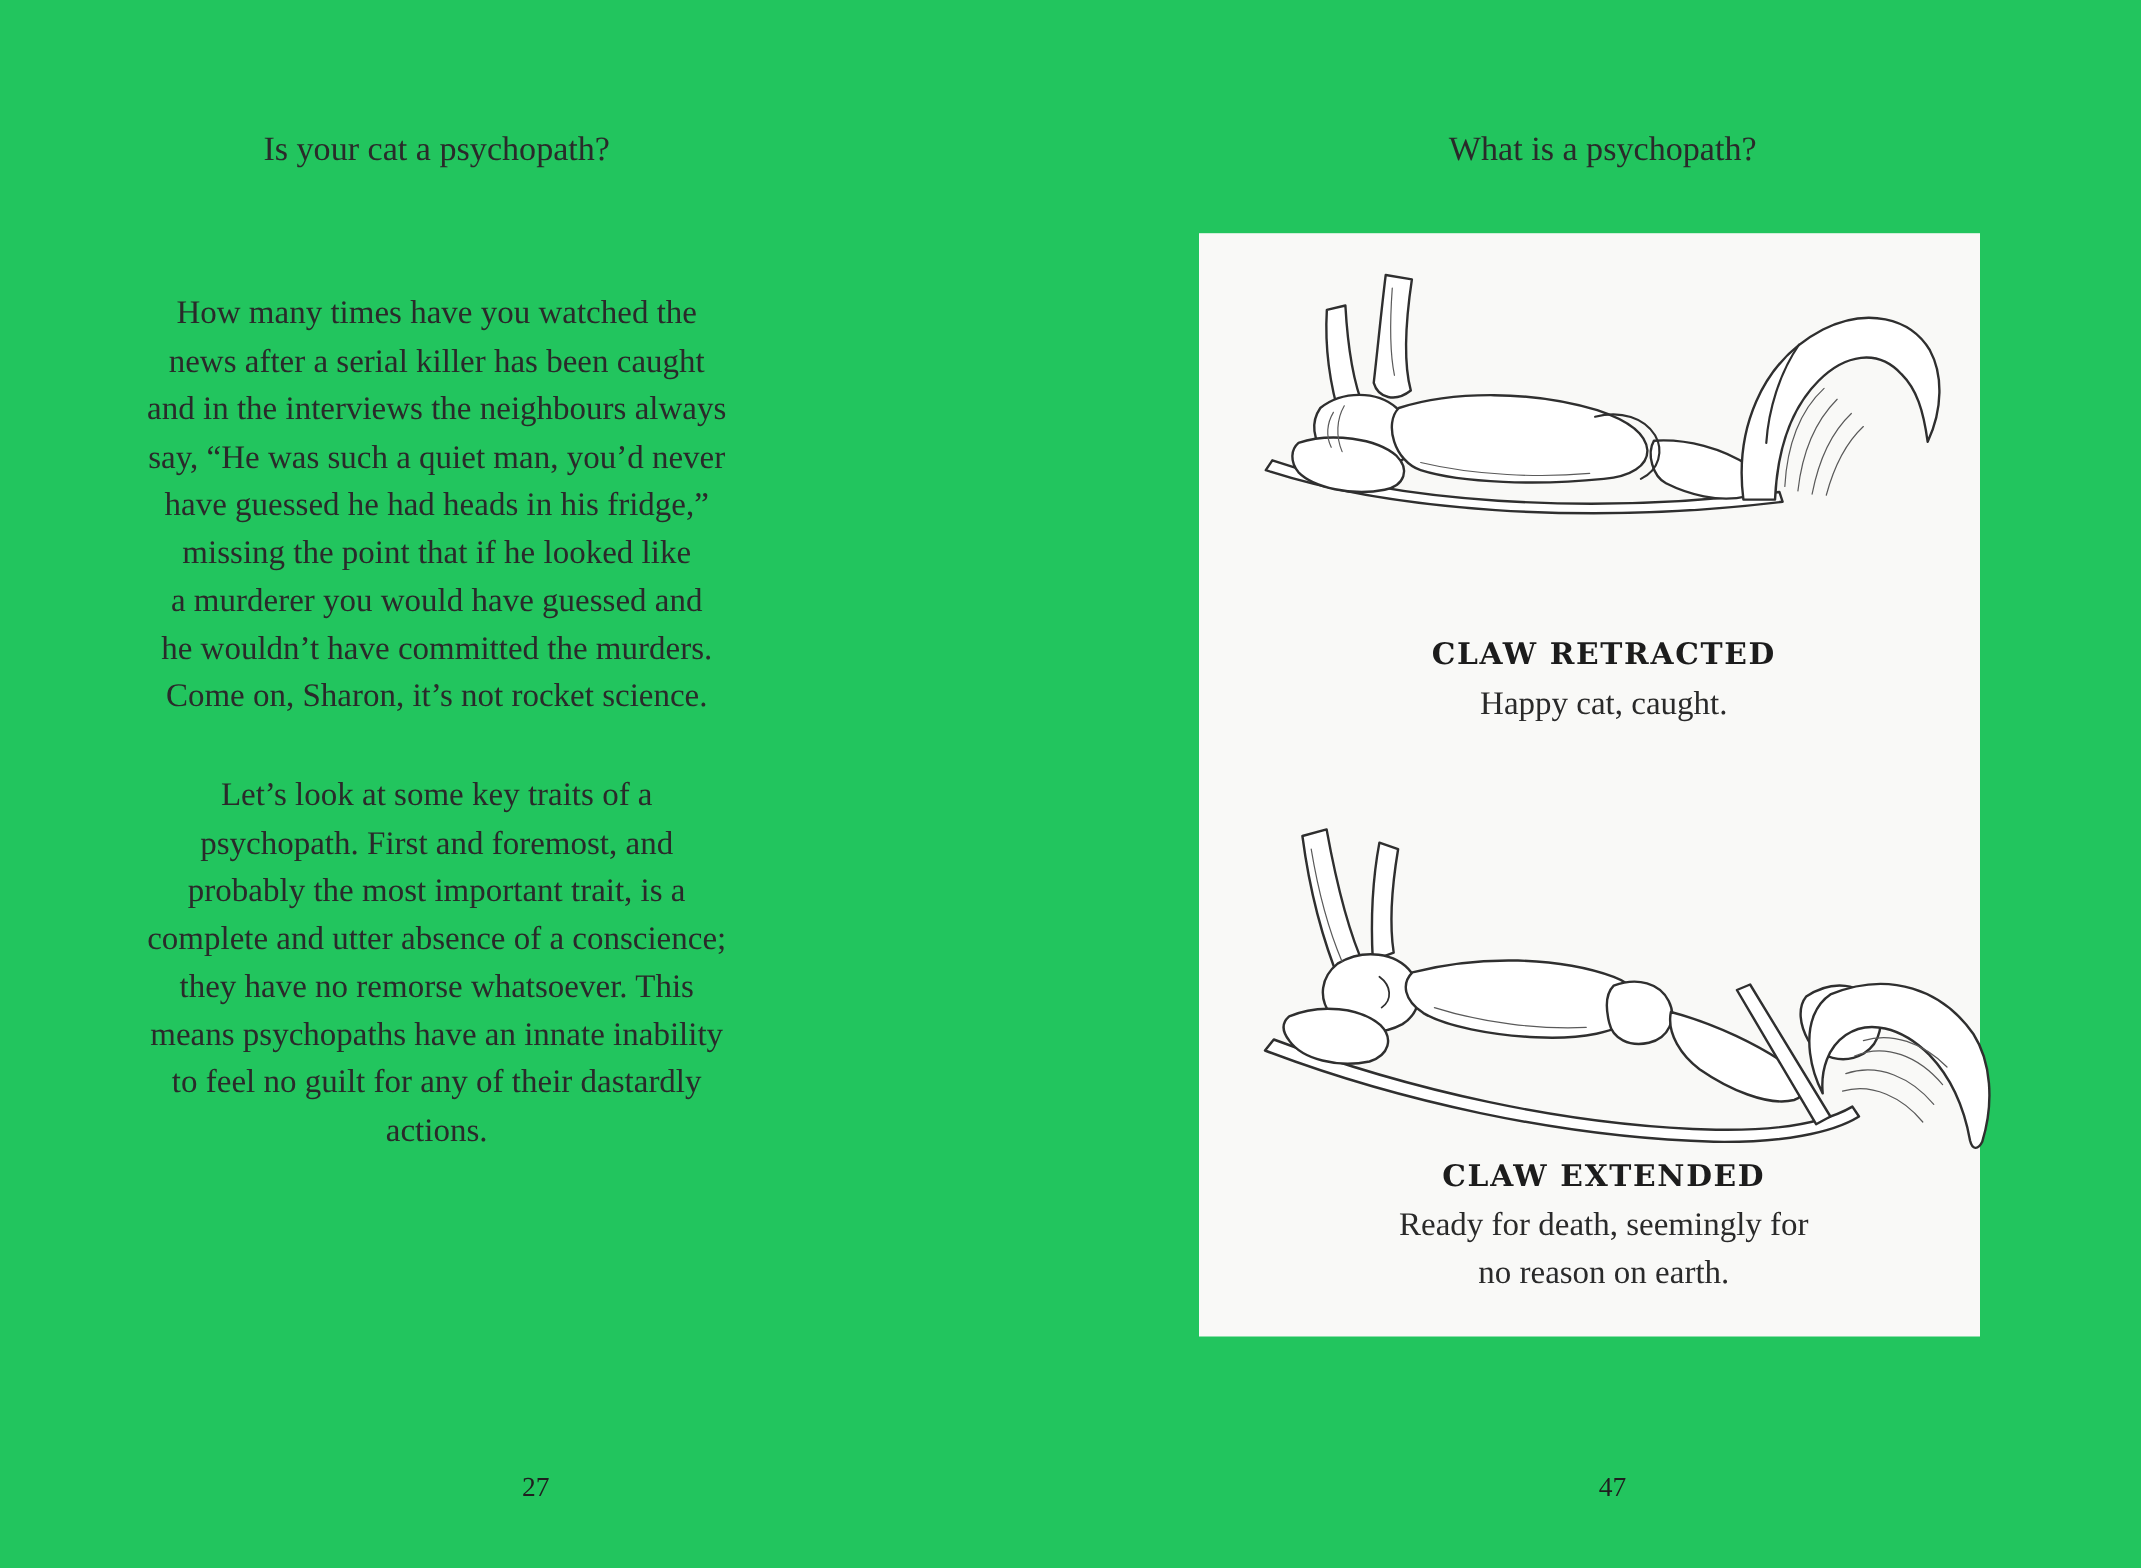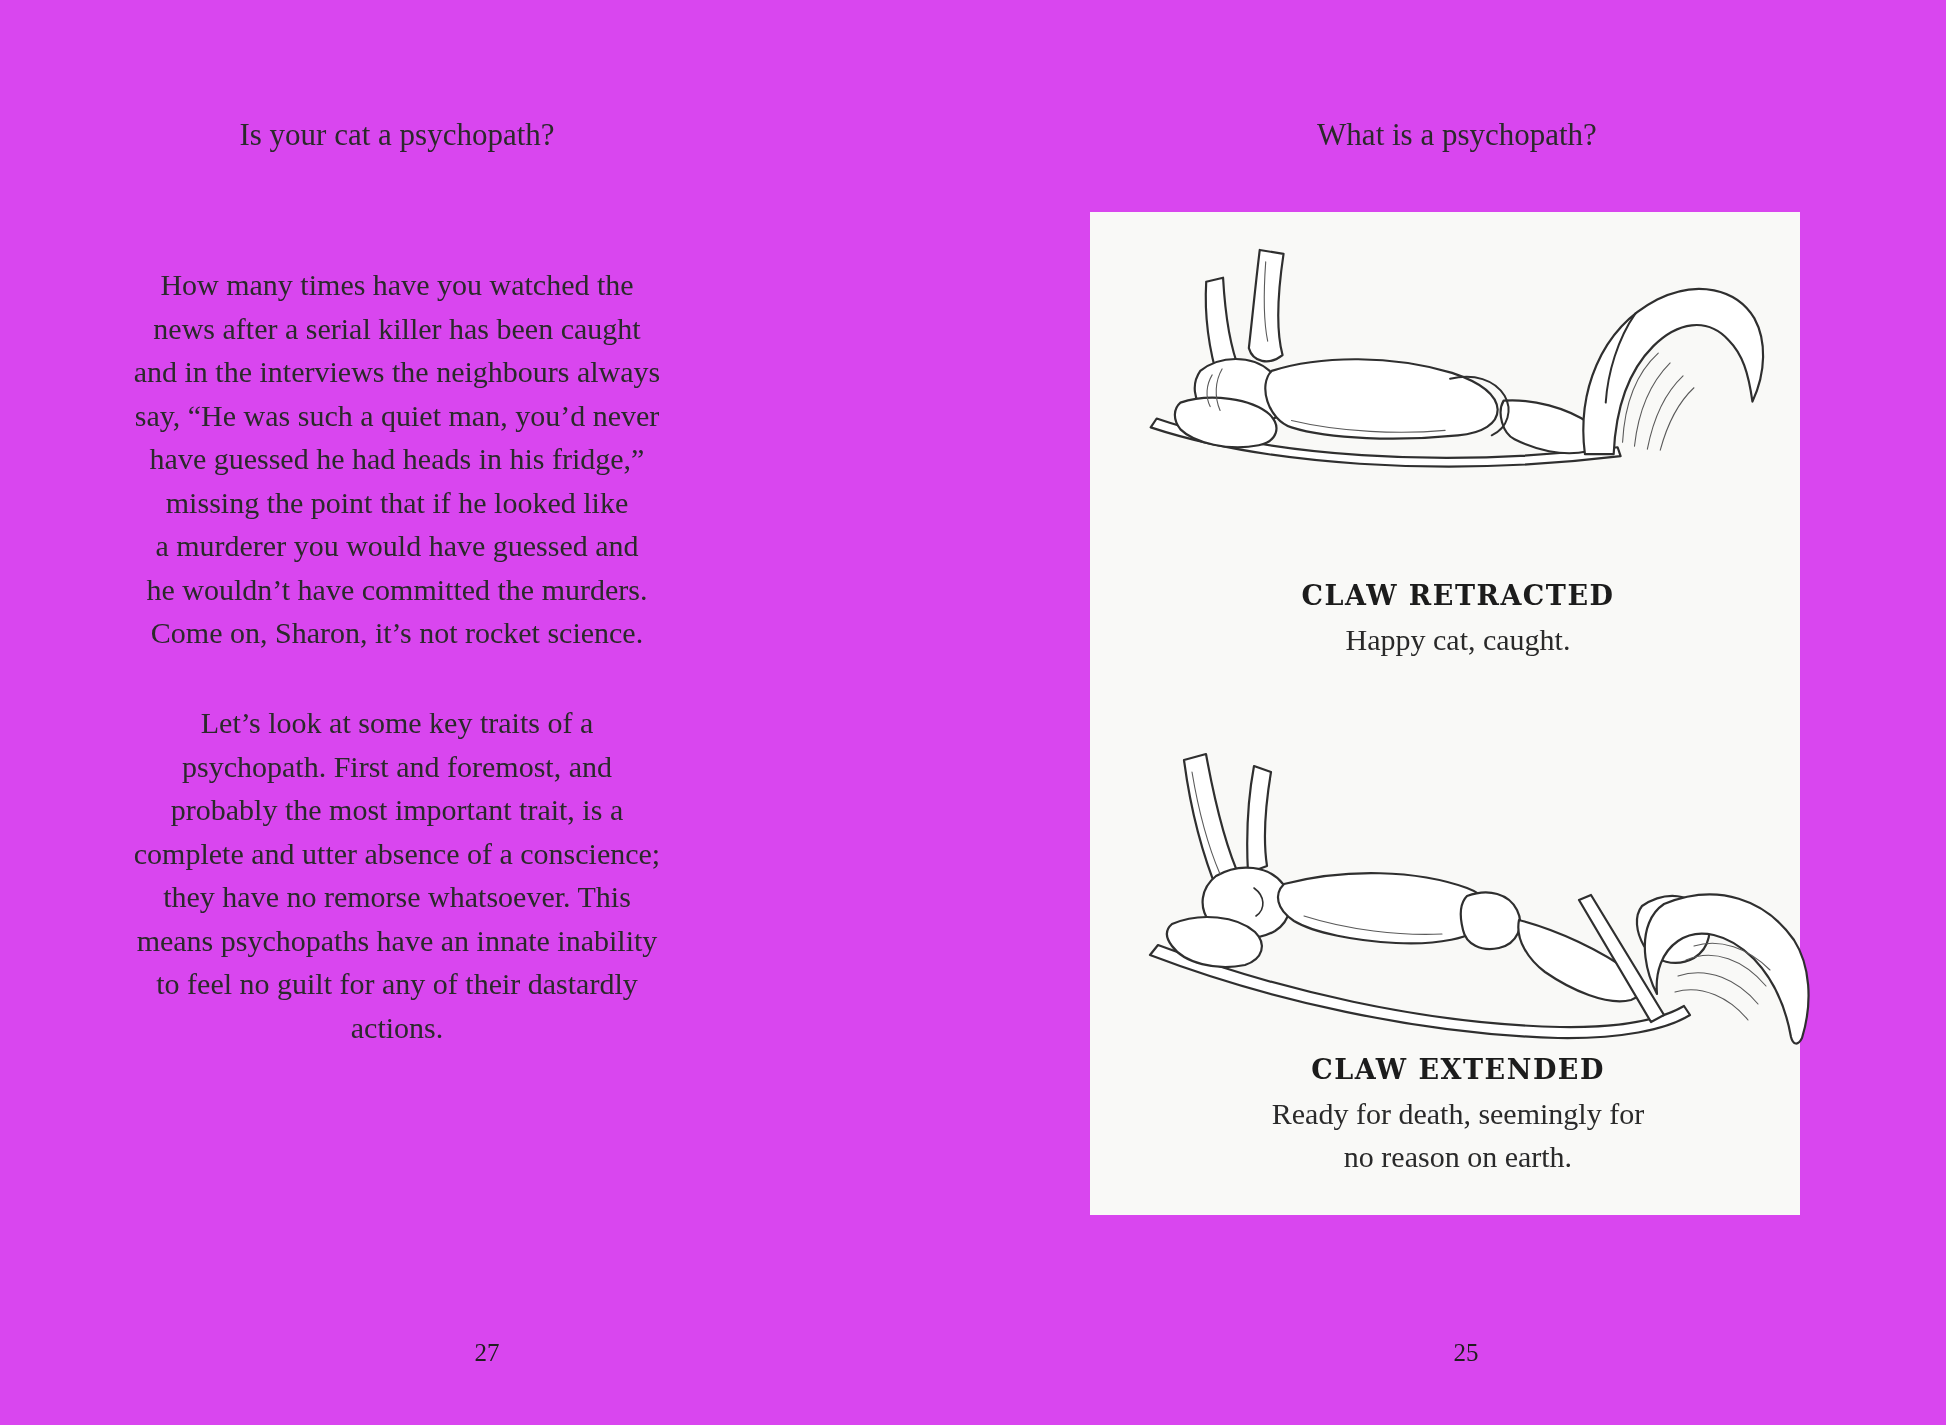--- a/index.html
+++ b/index.html
@@ -1,21 +1,21 @@
 <!DOCTYPE html>
 <html><head>
 <meta charset="utf-8">
 <title>Book Spread</title>
 <style>
   html,body { margin:0; padding:0; background:#ffffff; }
   .spread {
     position:relative;
     width:1946px;
     height:1425px;
-    background:#d946ef;
+    background:#22c55e;
     overflow:hidden;
     font-family:"Liberation Serif", serif;
     color:#262626;
   }
   .abs { position:absolute; }
   .running-header {
     font-size:31px;
     font-weight:400;
     line-height:38px;
     text-align:center;
@@ -147,16 +147,16 @@
         <path d="M166,166 C210,180 262,186 304,184"></path>
         <path d="M54,22 C60,58 70,96 82,124"></path>
       </g>
     </svg>
 
     <div class="abs fig-title" style="left:1158px; top:1054px; width:600px;">CLAW EXTENDED</div>
 
     <div class="abs fig-caption" style="left:1158px; top:1092px; width:600px;">Ready for death, seemingly for
 no reason on earth.</div>
 
-    <div class="abs page-number" style="left:1366px; top:1339px; width:200px;">25</div>
+    <div class="abs page-number" style="left:1366px; top:1339px; width:200px;">47</div>
   </section>
 
 </div>
 
 </body></html>

